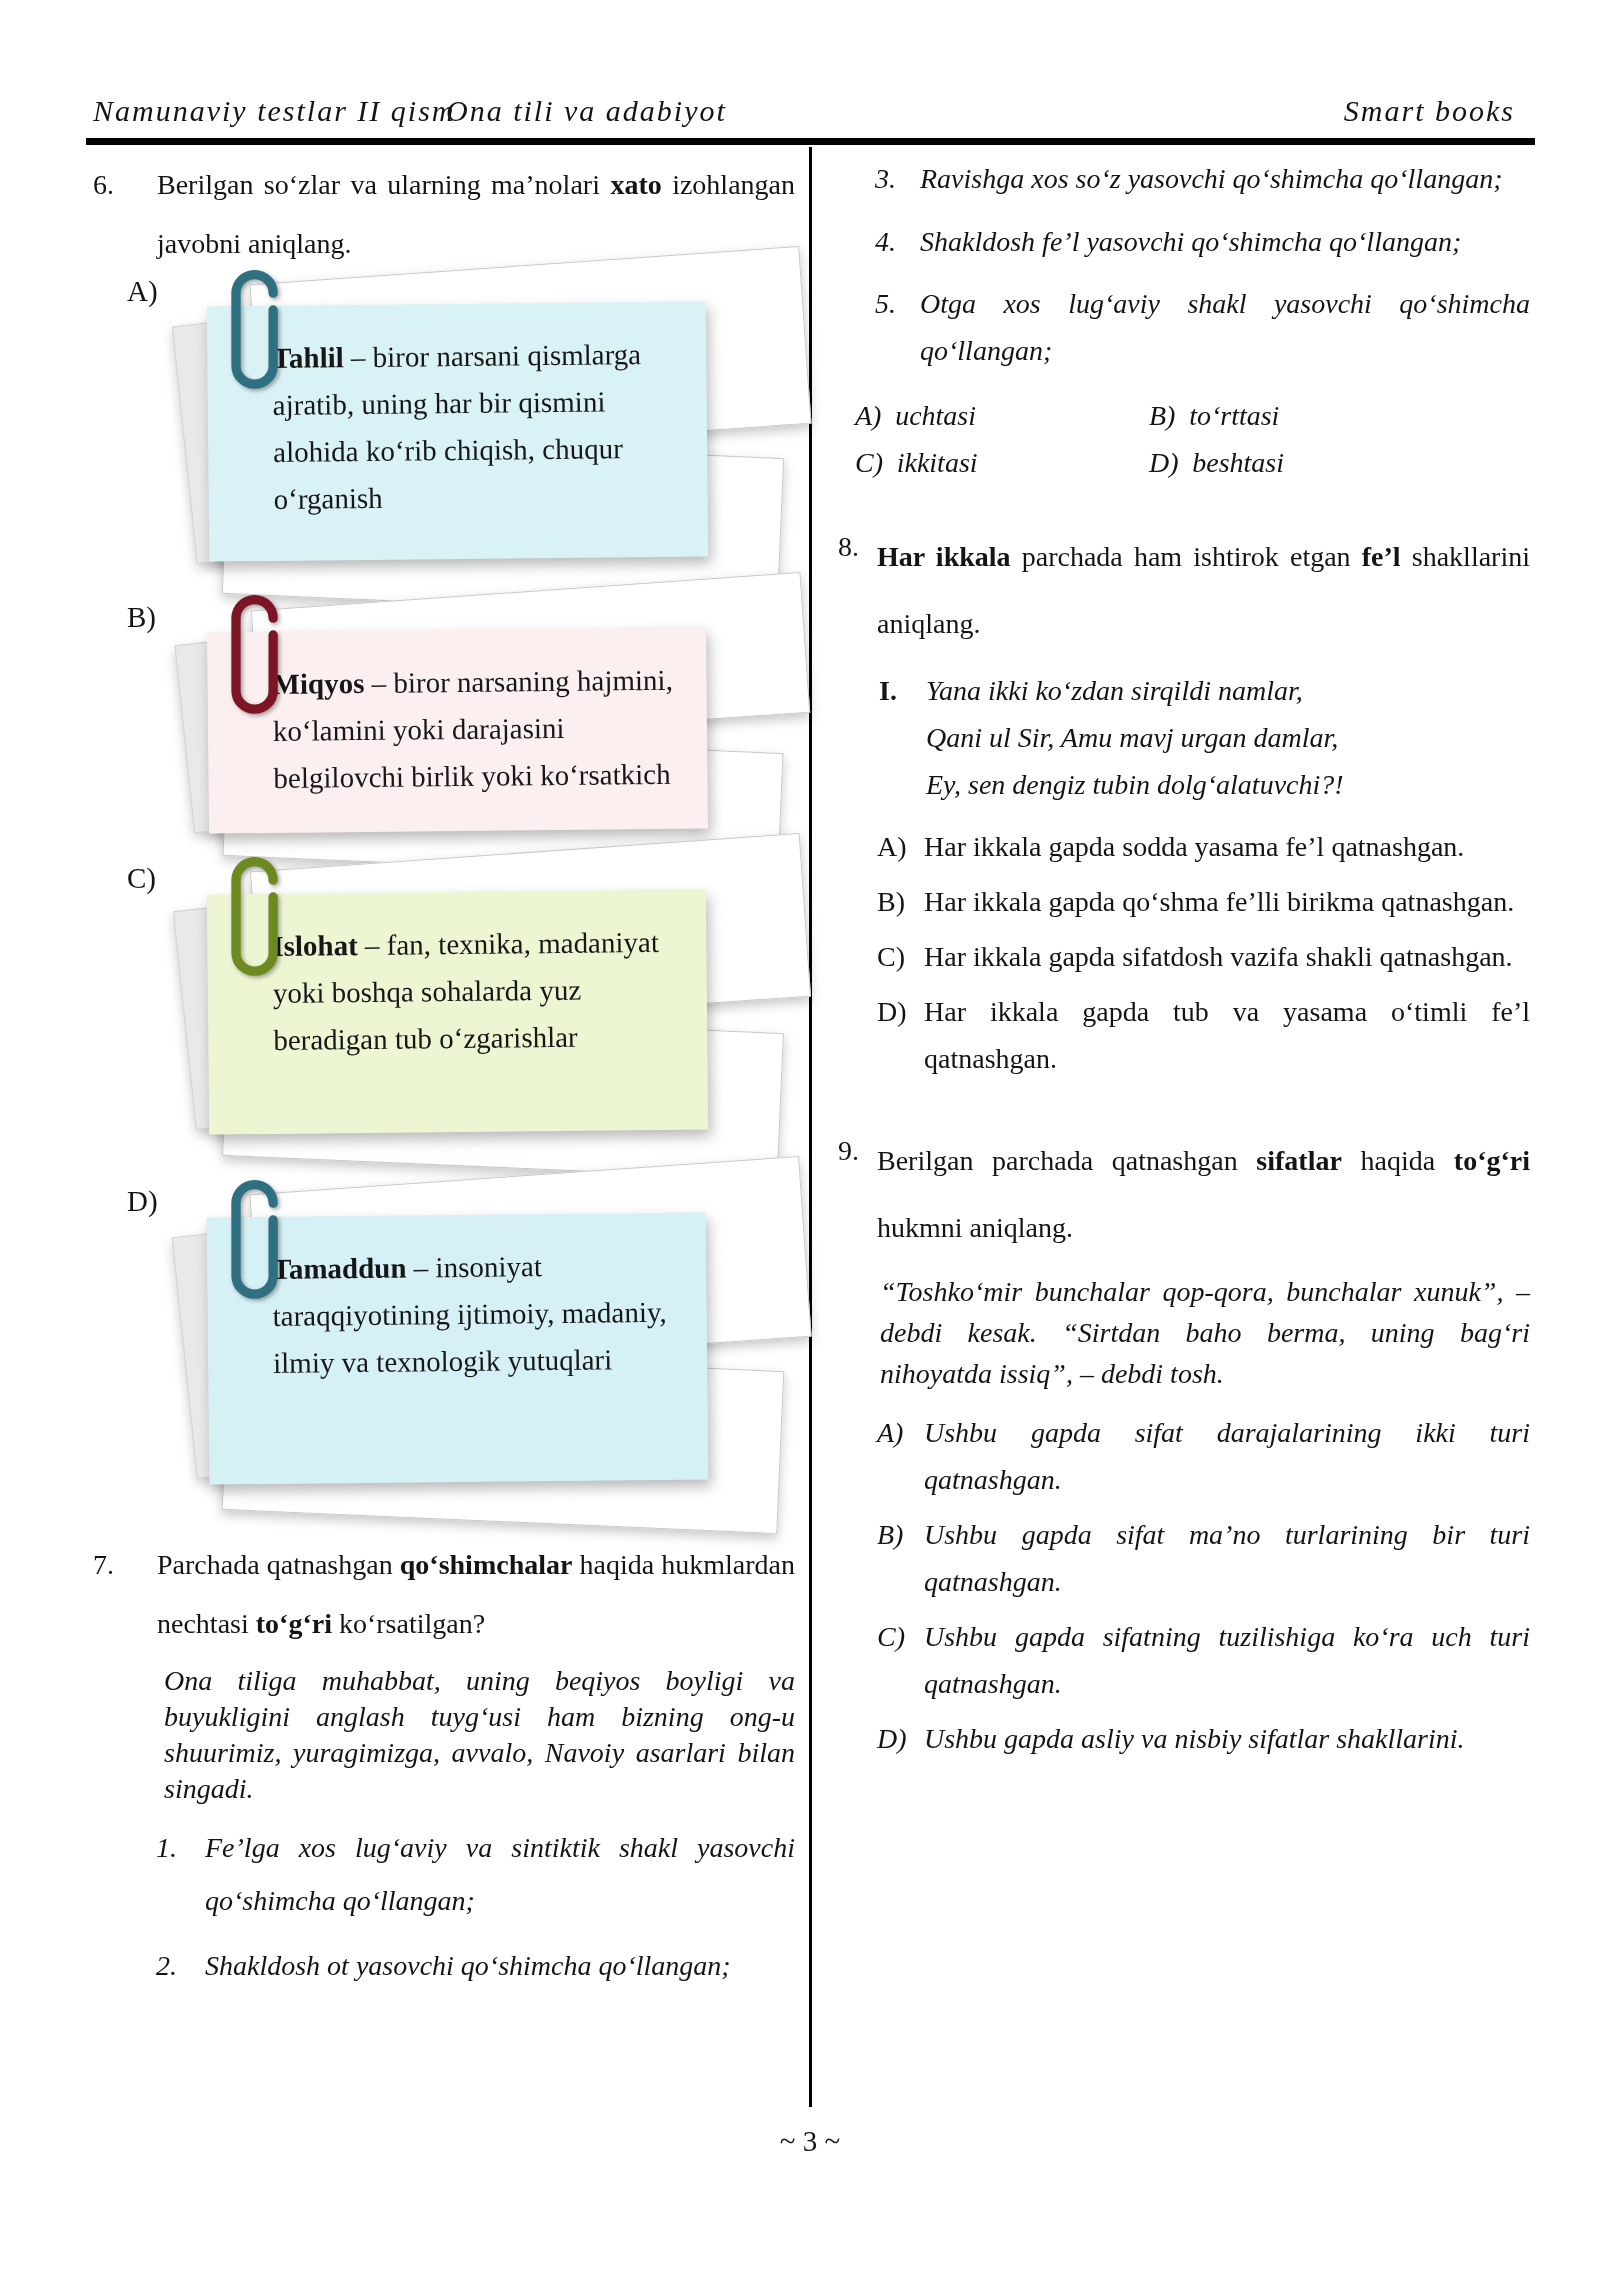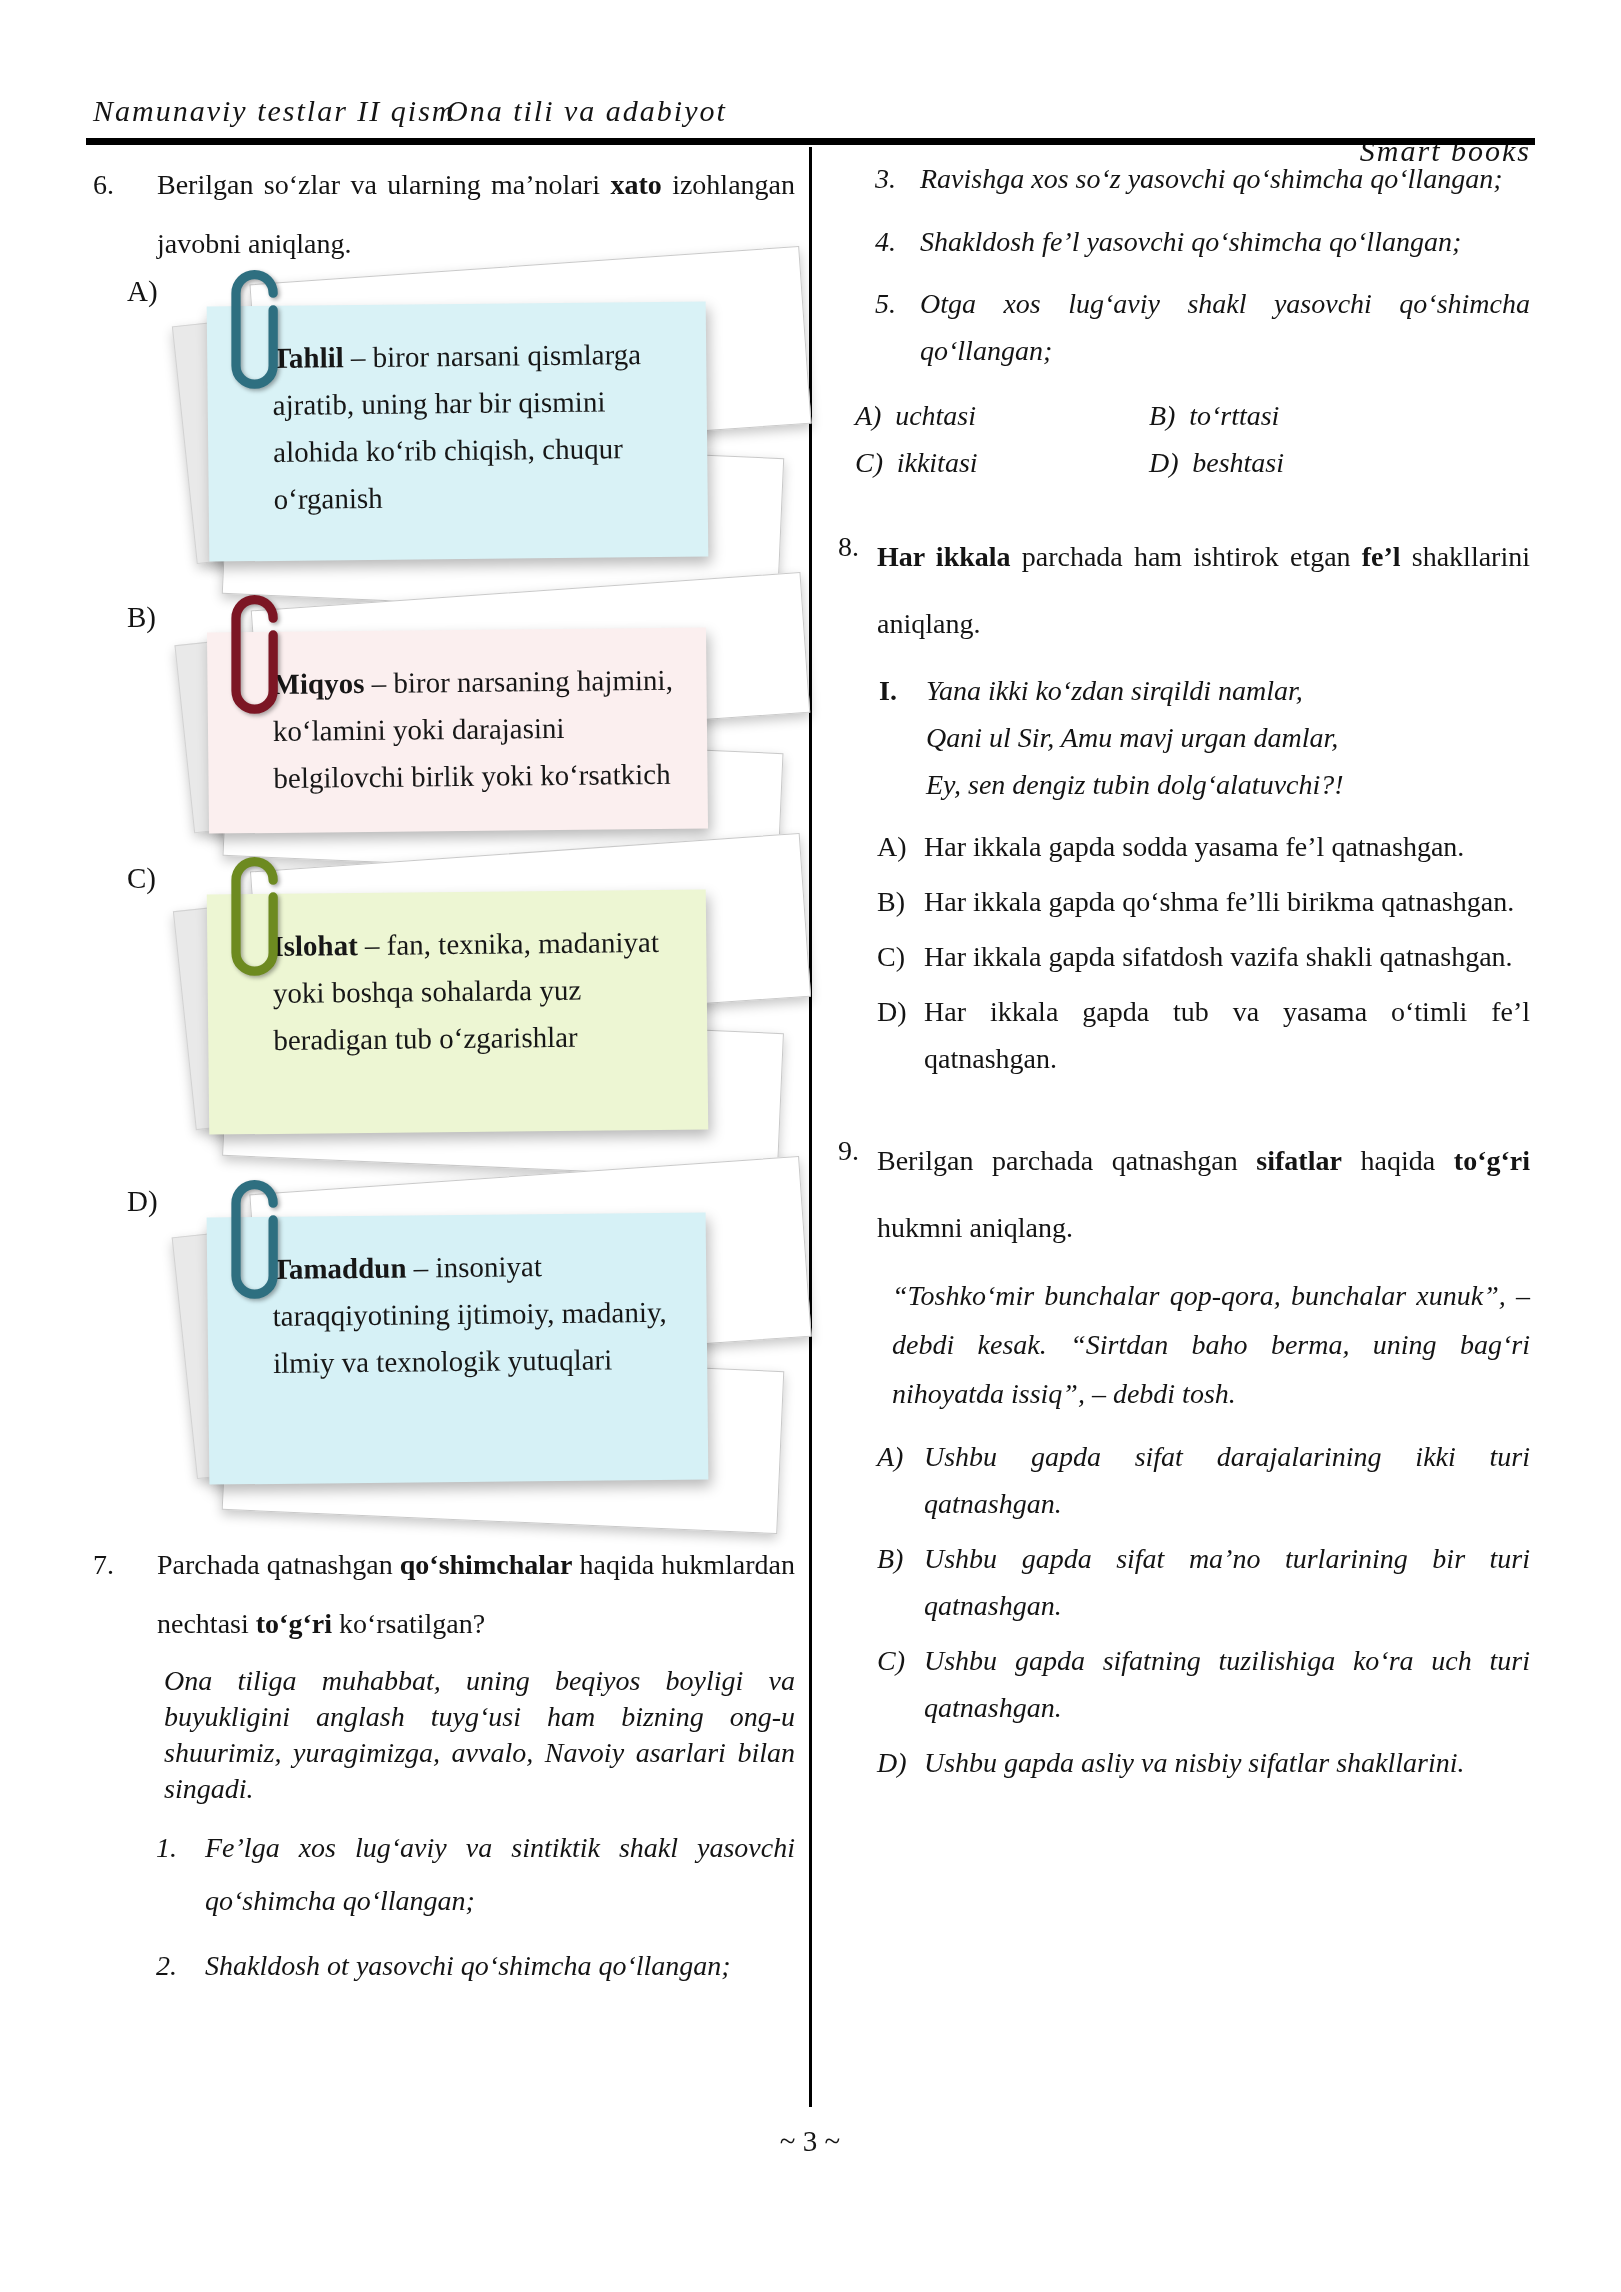--- a/index.html
+++ b/index.html
@@ -3,21 +3,21 @@
 <meta charset="utf-8">
 <style>
   html,body{margin:0;padding:0;background:#ffffff;}
   .page{position:relative;width:1621px;height:2293px;background:#fff;
         font-family:"Liberation Serif", serif;color:#141414;overflow:hidden;}
 
   
   .hdr{position:absolute;top:94px;font-style:italic;font-size:30px;letter-spacing:2px;}
   .hdr-left{left:93px;}
   .hdr-center{left:446px;}
-  .hdr-right{right:90px;margin-top:40px;}
+  .hdr-right{right:106px;}
   .rule{position:absolute;left:86px;width:1449px;top:138px;height:6.9px;background:#000;}
   .vdivider{position:absolute;left:809px;top:147px;width:2.9px;height:1960px;background:#000;}
 
   
   .col{position:absolute;top:155px;font-size:28px;}
   .col-left{left:93px;width:702px;}
   .col-right{left:838px;width:692px;}
 
   
   .qrow{display:grid;grid-template-columns:64px 1fr;text-align:justify;}
@@ -28,21 +28,21 @@
   .col-right .qnum{line-height:47px;}
   b{font-weight:bold;}
 
   
   .subitem{display:grid;grid-template-columns:49px 1fr;font-style:italic;text-align:justify;
            margin-left:63px;line-height:53px;}
   .col-right .subitem{margin-left:37px;line-height:47px;margin-bottom:15.7px;grid-template-columns:45px 1fr;}
 
   
   .passage{font-style:italic;text-align:justify;margin-left:71px;line-height:36px;margin-top:9.8px;}
-  .col-right .passage{margin-left:54px;line-height:49px;margin-top:9.8px;}
+  .col-right .passage{margin-left:42px;line-height:41px;margin-top:9.8px;}
 
   
   .ansgrid{display:grid;grid-template-columns:294px 294px;margin-left:17px;margin-top:17.6px;
            font-style:italic;line-height:47px;}
   .ansgrid .anslabel{display:inline-block;margin-right:13.7px;}
 
   
   .poem{display:grid;grid-template-columns:47px 1fr;margin-left:41px;line-height:47px;}
   .poem .plabel{font-weight:bold;}
   .poem .pline{font-style:italic;}

